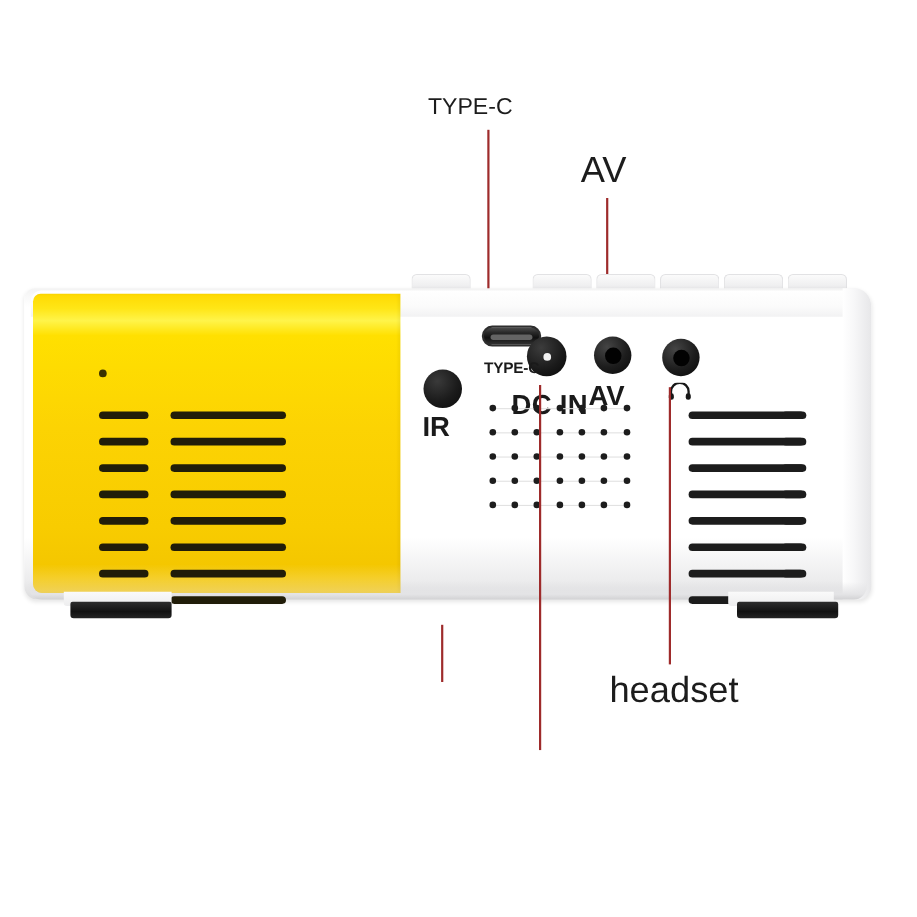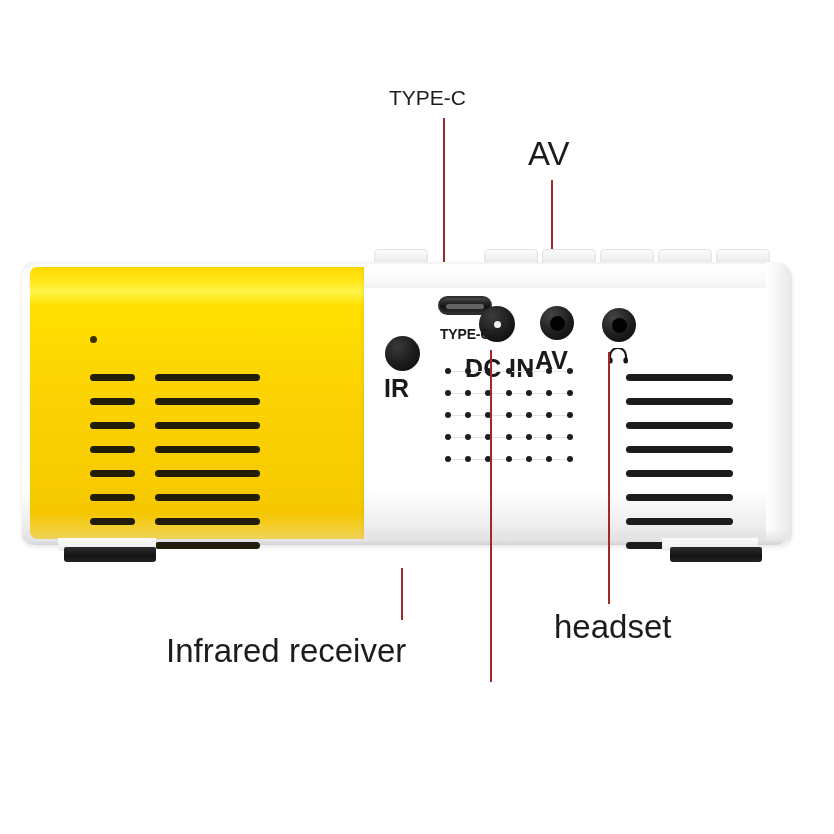--- a/index.html
+++ b/index.html
@@ -393,20 +393,19 @@
       </div>
     </div>
 
     <div class="foot-riser" style="left:36px;  top:276px; width:98px;"></div>
     <div class="foot" style="left:42px;  top:285px; width:92px;"></div>
     <div class="foot-riser" style="left:640px; top:276px; width:96px;"></div>
     <div class="foot" style="left:648px; top:285px; width:92px;"></div>
   </div>
 
   <div class="leader" style="left:401px; top:568px; height:52px;"></div>
-  <div class="callout callout-ir" style="left:166px; top:632px;">Infrared receiver</div>
 
   <div class="leader" style="left:490px; top:350px; height:348px;"></div>
 
   <div class="leader" style="left:608px; top:352px; height:252px;"></div>
   <div class="callout callout-head" style="left:554px; top:608px;">headset</div>
 
 </div>
 
 </body></html>

